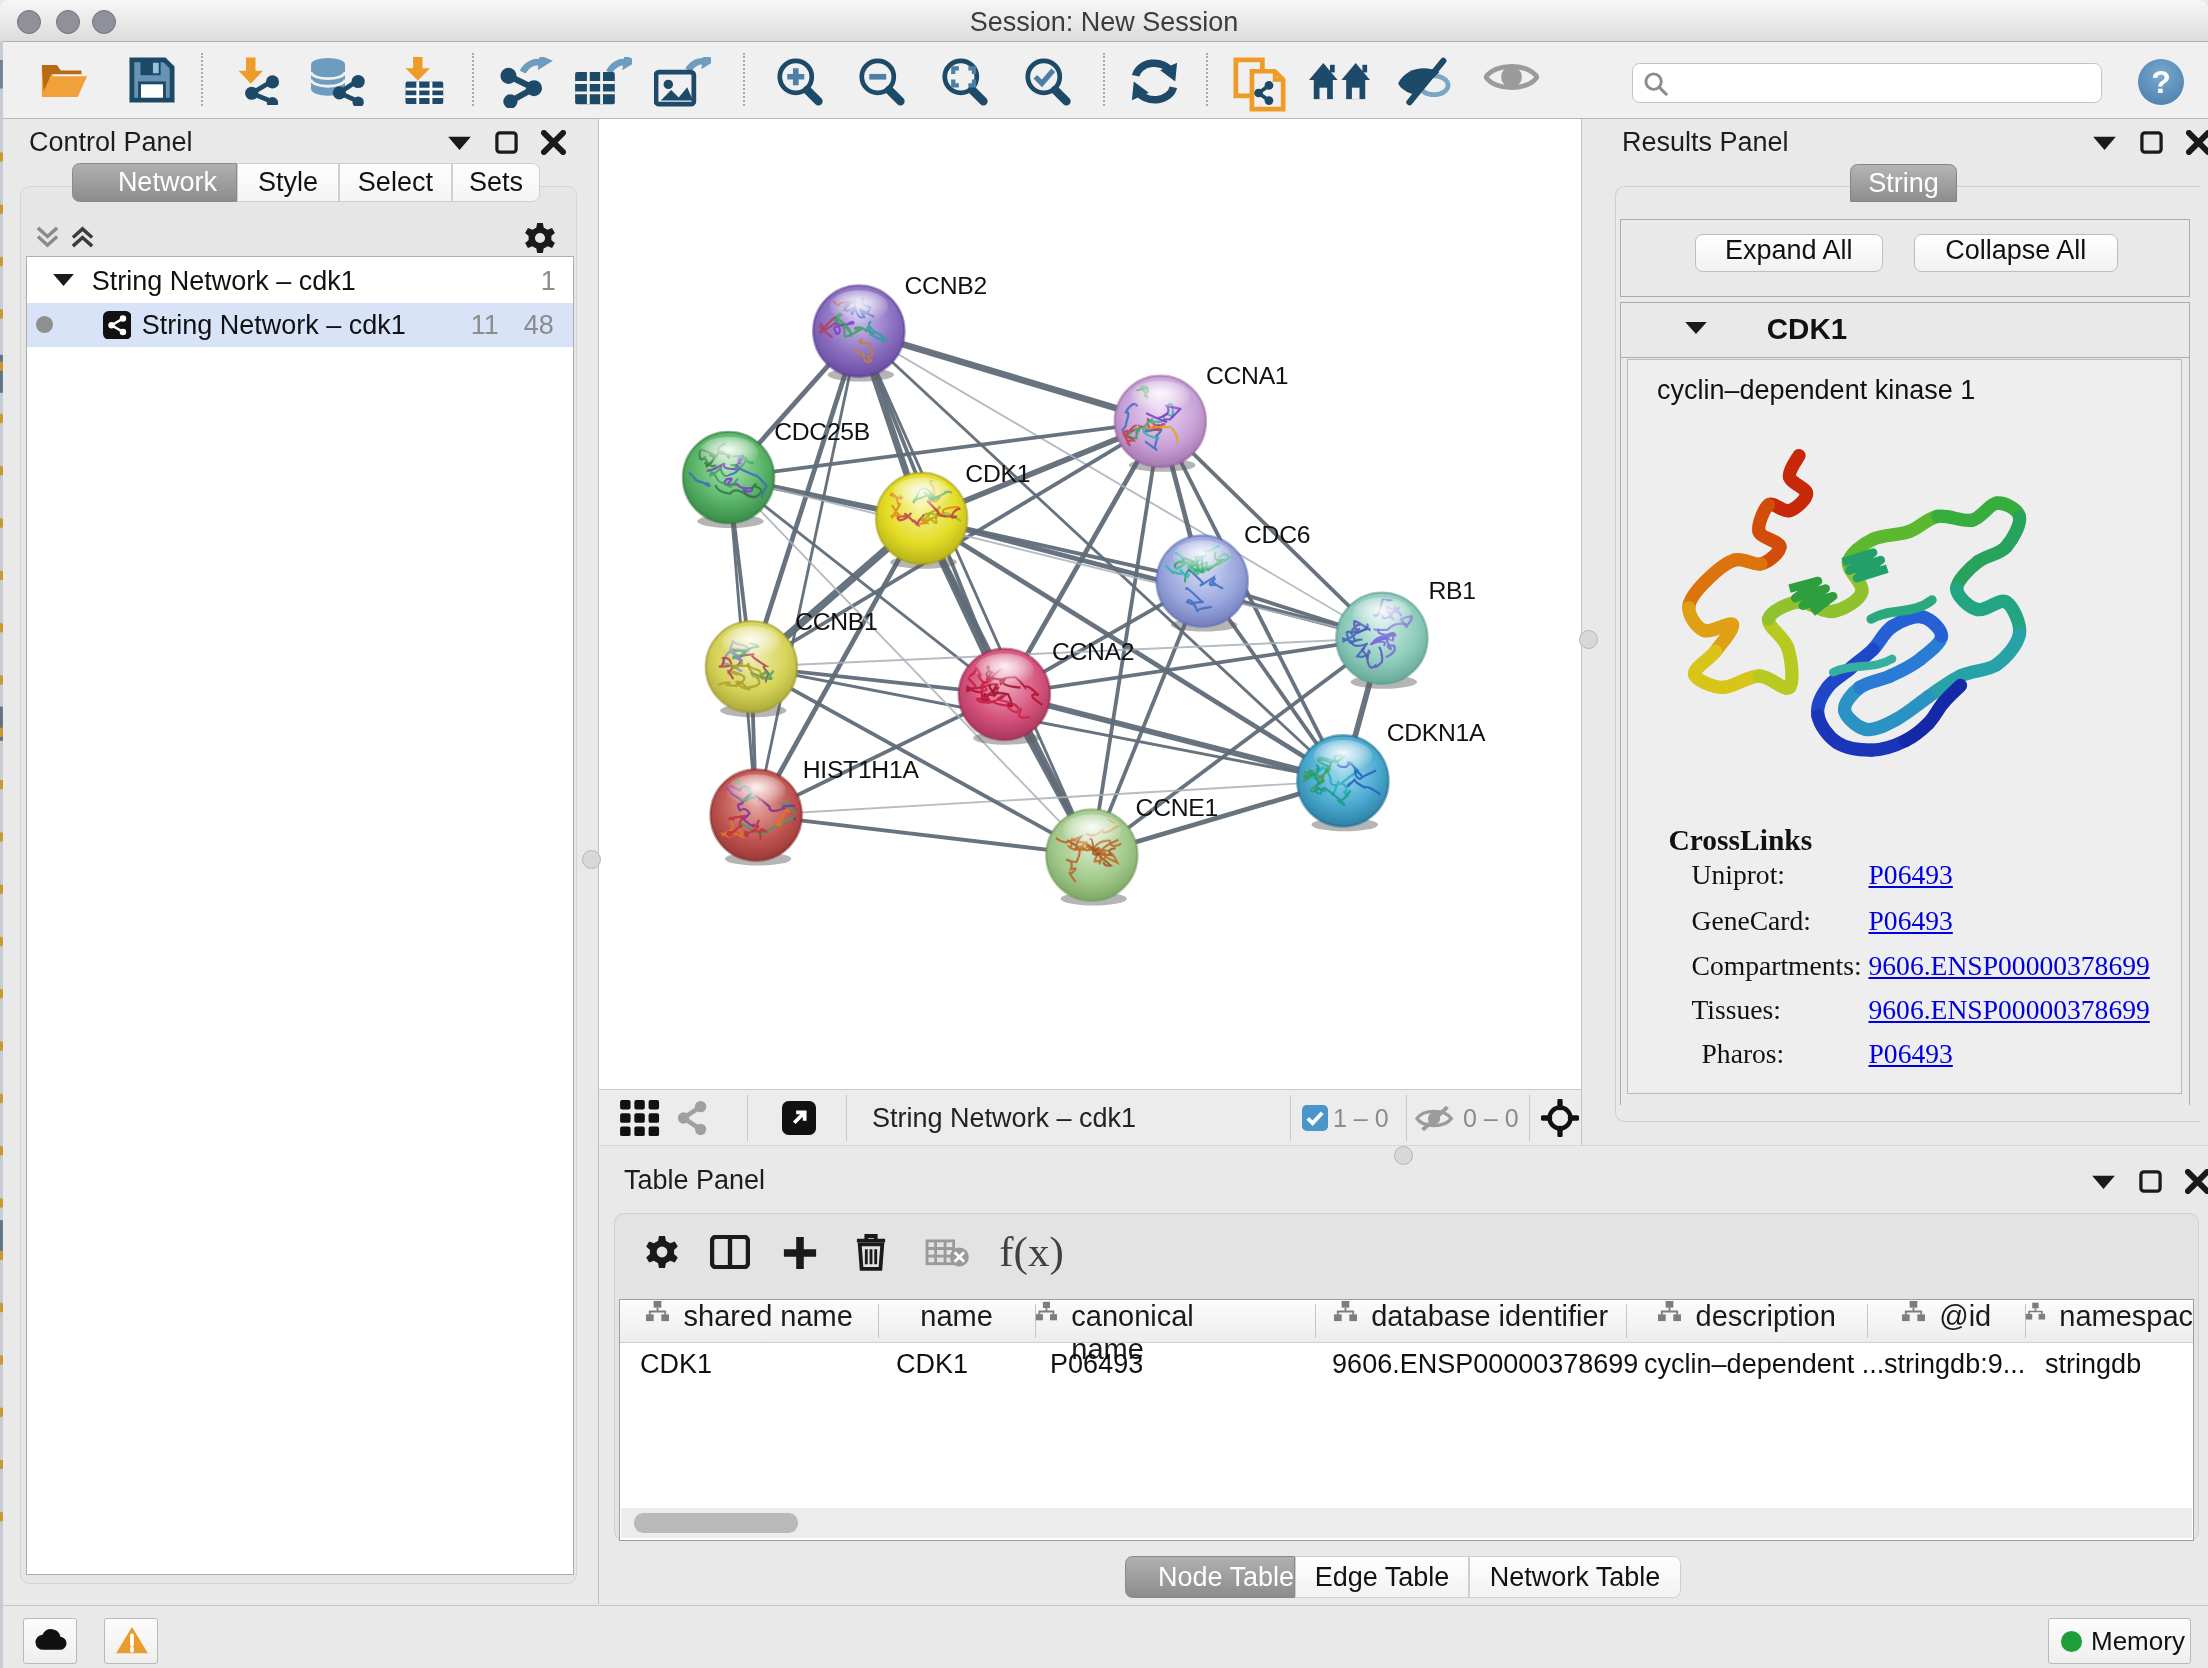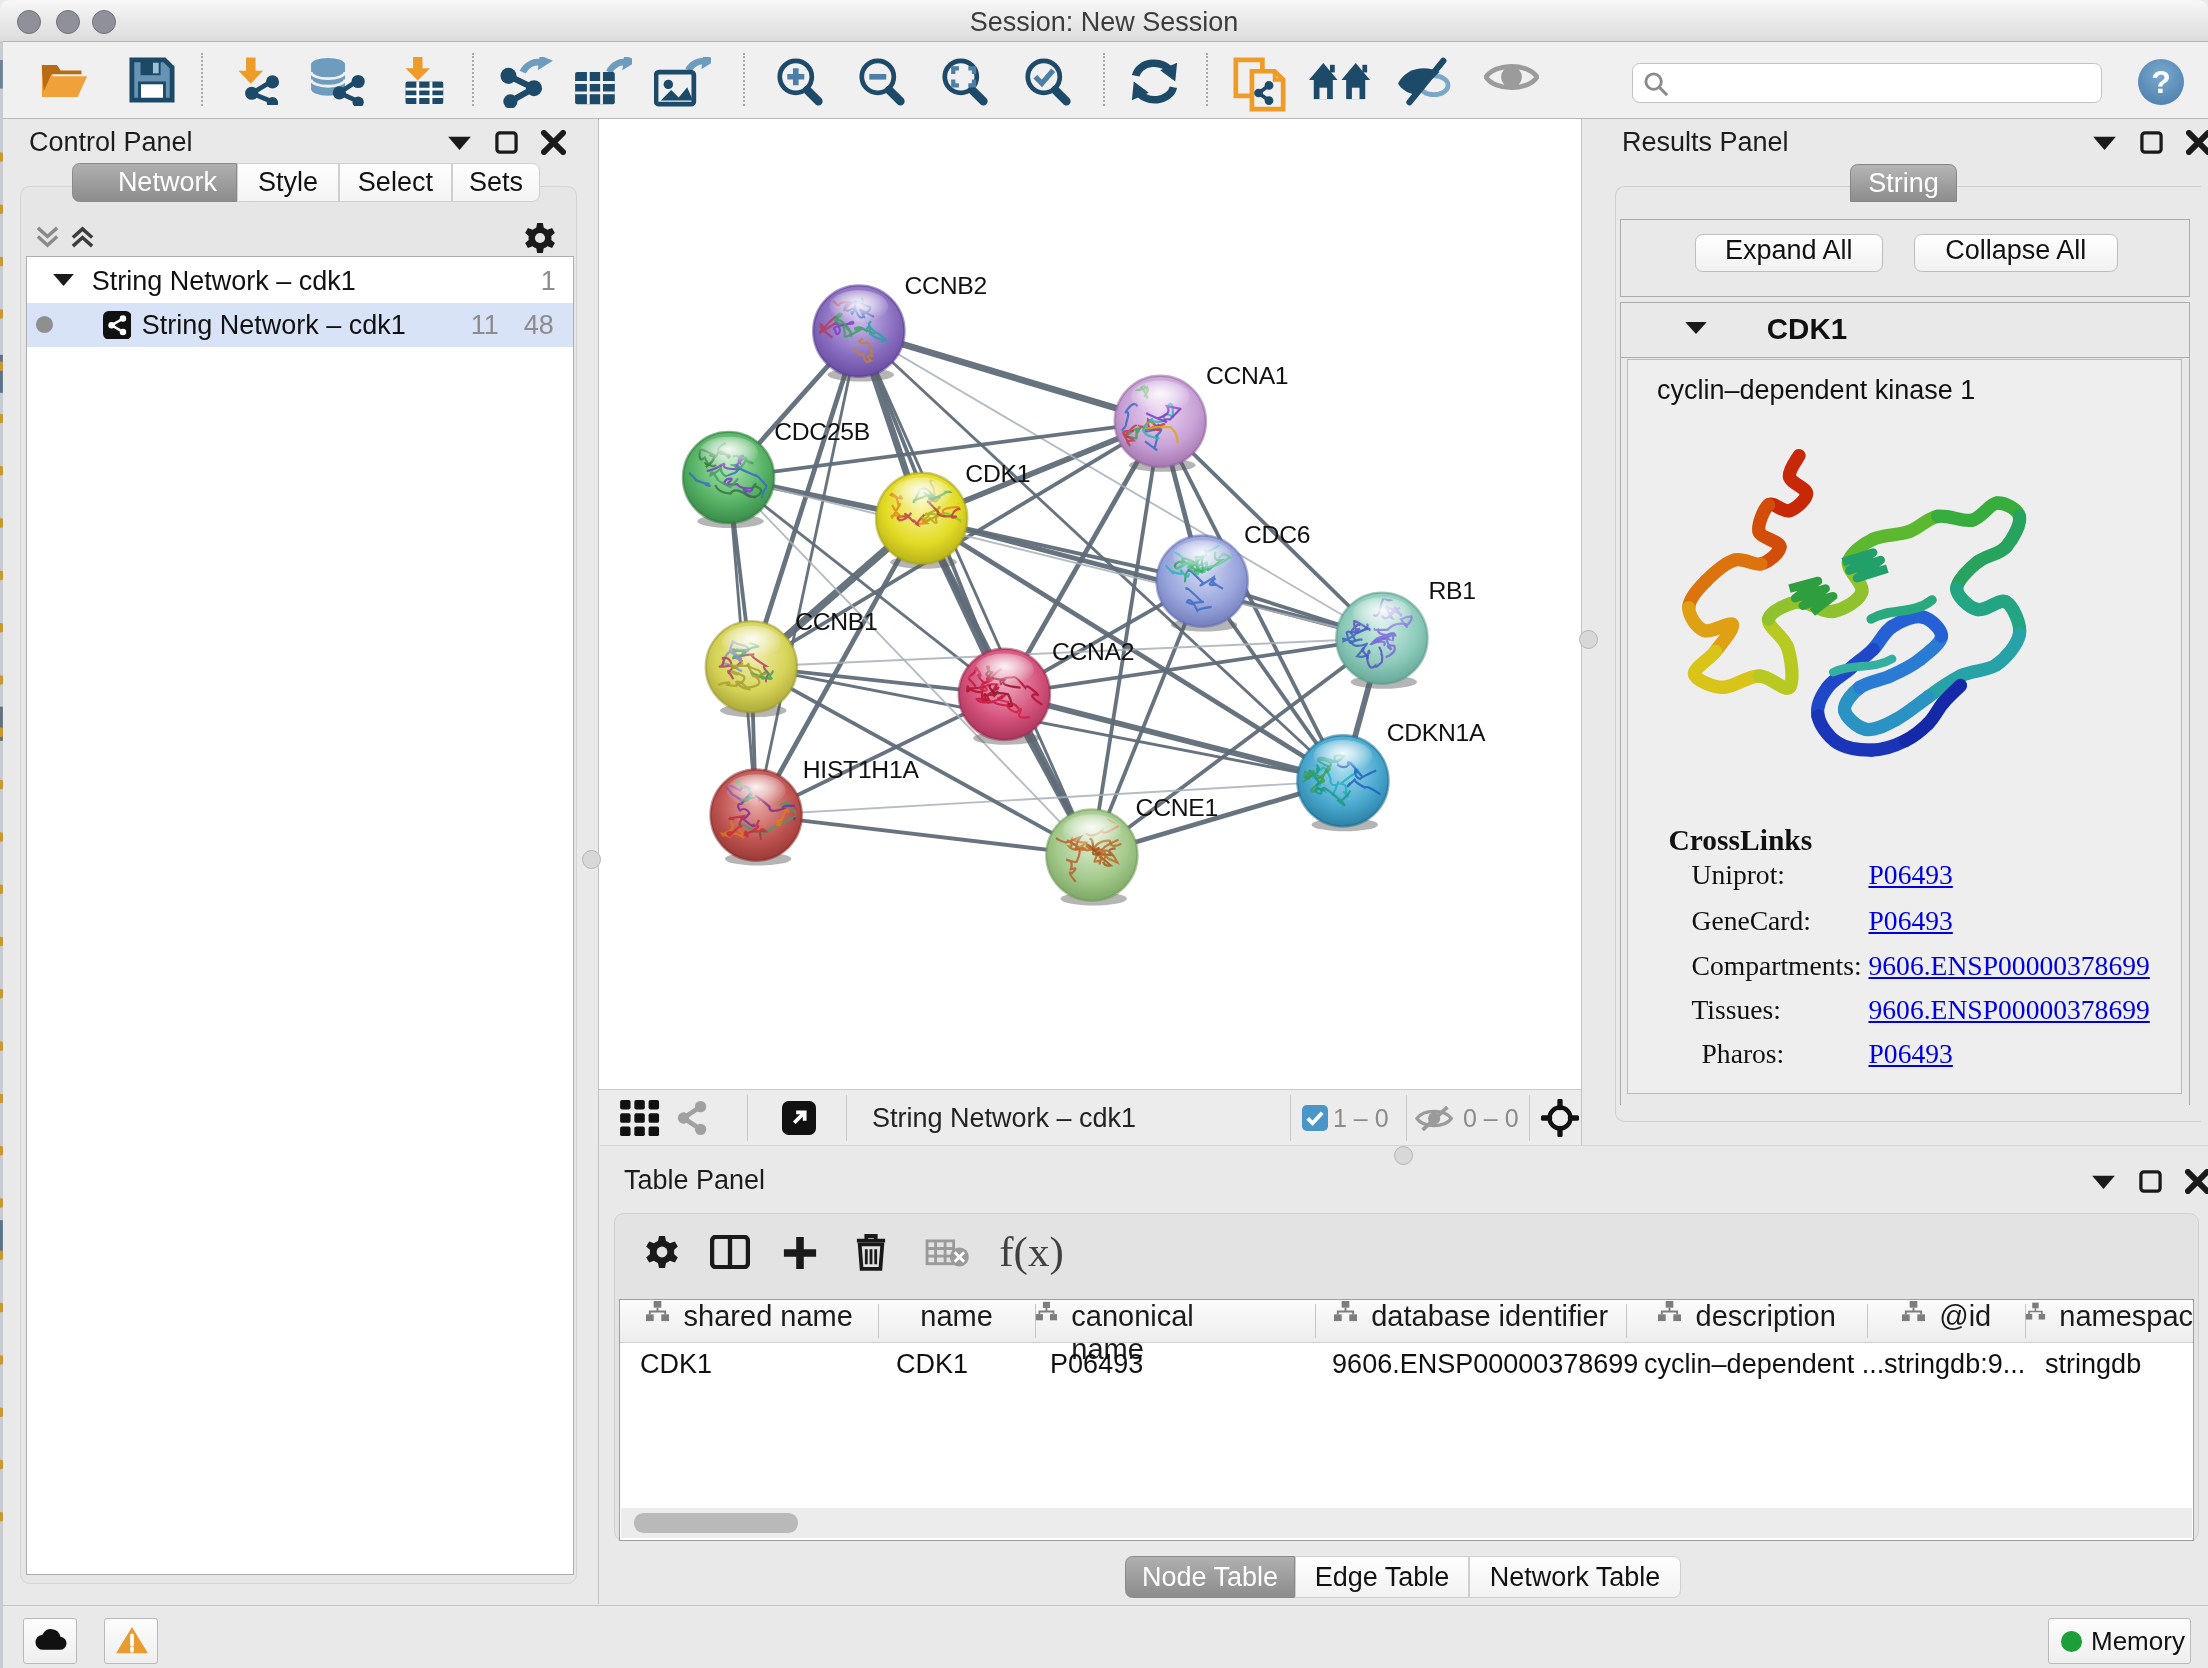--- a/index.html
+++ b/index.html
@@ -988,21 +988,21 @@
       <div class="td" style="left:712px;">9606.ENSP00000378699</div>
       <div class="td" style="left:1024px;">cyclin–dependent ...</div>
       <div class="td" style="left:1264px;">stringdb:9...</div>
       <div class="td" style="left:1425px;">stringdb</div>
       <div id="hscroll">
           <div id="hthumb"></div>
         </div>
     </div>
   </div>
   <div class="tabrow" style="left:525px;top:410px;">
-    <div class="btab active" style="width:168px;border-radius:7.6px 0 0 7.6px;">Node Table</div>
+    <div class="btab active" style="width:168px;border-radius:7.6px 0 0 7.6px;text-align:right;">Node Table</div>
     <div class="btab" style="width:172px;">Edge Table</div>
     <div class="btab" style="width:210px;border-radius:0 7.6px 7.6px 0;">Network Table</div>
   </div>
 </div>
 
 <div class="abs" id="statusbar">
   <div class="sbtn" style="left:23px;width:52px;">
     <svg style="margin:7.6px 0 0 10.5px;" width="32" height="25" viewBox="0 0 34 26">
       <path d="M9 24 a8 8 0 0 1 -1 -16 a10 10 0 0 1 19 2 a7 7 0 0 1 -1 14 z" fill="#111"></path>
     </svg>

